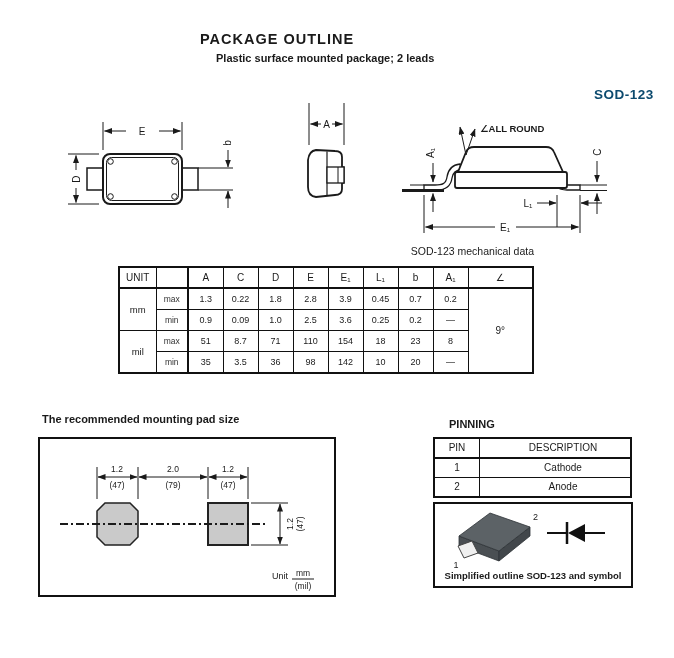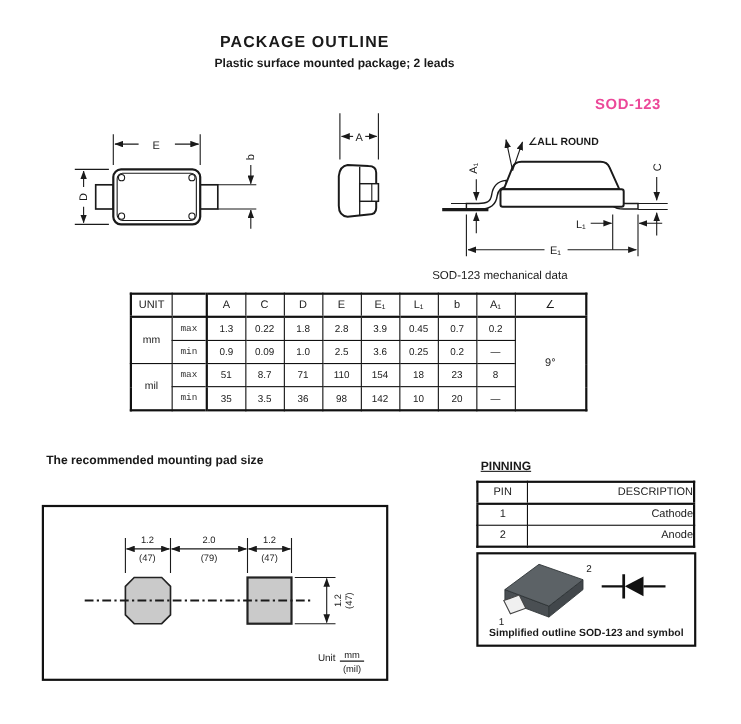--- a/index.html
+++ b/index.html
@@ -16,30 +16,30 @@
   svg .small{font-size:8.5px;}
   svg line,svg path,svg rect,svg circle,svg polygon{vector-effect:none;}
 
   
   table.mech{border-collapse:collapse;table-layout:fixed;width:414px;border:2px solid #111;}
   .mech th,.mech td{border:1px solid #111;text-align:center;padding:0;font-weight:normal;
                     font-size:9px;height:20px;line-height:1;}
   .mech tr.hdr th{height:19px;font-size:10px;border-bottom:2px solid #111;}
   .mech .cl{border-right:2px solid #111;}
   .mech .unit{font-size:9.5px;}
-  .mech .lim{font-size:8.5px;color:#333;font-family:Liberation Mono, monospace;}
+  .mech .lim{font-size:8.5px;color:#333;}
   .mech .angval{font-size:10px;}
 
   
   table.pint{border-collapse:collapse;table-layout:fixed;width:199px;border:2px solid #111;}
   .pint th,.pint td{border:1px solid #111;padding:0;font-weight:normal;font-size:10px;
                     height:18px;line-height:1;margin-left:32px;}
   .pint tr.hdr th{border-bottom:2px solid #111;}
   .pint .pincol{width:44px;text-align:center;}
-  .pint .desccol{text-align:right;padding-left:16px;}
+  .pint .desccol{text-align:center;padding-left:16px;}
 
   .padbox{border:2px solid #111;}
   .symbox{border:2px solid #111;}
   .symcapt{position:absolute;left:0;right:0;bottom:5px;text-align:center;font-size:9.5px;font-weight:bold;}
 </style>
 </head>
 <body>
 
 <div class="page">
 
@@ -48,22 +48,22 @@
       <marker id="arr-e" markerWidth="8" markerHeight="6" refX="7.5" refY="3" orient="auto">
         <path d="M0,0 L8,3 L0,6 Z" fill="#1a1a1a"></path>
       </marker>
       <marker id="arr-s" markerWidth="8" markerHeight="6" refX="7.5" refY="3" orient="auto-start-reverse">
         <path d="M0,0 L8,3 L0,6 Z" fill="#1a1a1a"></path>
       </marker>
     </defs>
   </svg>
 
   <div class="abs title" style="left:200px;top:31px;">PACKAGE OUTLINE</div>
-  <div class="abs subtitle" style="left:195px;top:52px;">Plastic surface mounted package; 2 leads</div>
-  <div class="abs pkgname" style="left:541px;top:87px;color:#ec4899;">SOD-123</div>
+  <div class="abs subtitle" style="left:216px;top:52px;">Plastic surface mounted package; 2 leads</div>
+  <div class="abs pkgname" style="left:594px;top:87px;color:#0c4a6e;">SOD-123</div>
 
   <svg class="abs" style="left:30px;top:100px;" width="230" height="135" viewBox="0 0 230 135">
     <line x1="73" y1="50" x2="73" y2="22" stroke="#1a1a1a" stroke-width="1"></line>
     <line x1="152" y1="50" x2="152" y2="22" stroke="#1a1a1a" stroke-width="1"></line>
     <line x1="96" y1="31" x2="74.5" y2="31" stroke="#1a1a1a" stroke-width="1" marker-end="url(#arr-e)"></line>
     <line x1="129" y1="31" x2="150.5" y2="31" stroke="#1a1a1a" stroke-width="1" marker-end="url(#arr-e)"></line>
     <text class="dim" x="112" y="35" text-anchor="middle">E</text>
 
     <line x1="69" y1="54" x2="38" y2="54" stroke="#1a1a1a" stroke-width="1"></line>
     <line x1="69" y1="104" x2="38" y2="104" stroke="#1a1a1a" stroke-width="1"></line>
@@ -131,21 +131,21 @@
     <text class="dim" x="128" y="92" text-anchor="middle">L₁</text>
     <line x1="137" y1="88" x2="156" y2="88" stroke="#1a1a1a" stroke-width="1" marker-end="url(#arr-e)"></line>
     <line x1="202" y1="88" x2="181" y2="88" stroke="#1a1a1a" stroke-width="1" marker-end="url(#arr-e)"></line>
 
     <line x1="24" y1="80" x2="24" y2="118" stroke="#1a1a1a" stroke-width="1"></line>
     <line x1="95" y1="112" x2="25.5" y2="112" stroke="#1a1a1a" stroke-width="1" marker-end="url(#arr-e)"></line>
     <line x1="116" y1="112" x2="178.5" y2="112" stroke="#1a1a1a" stroke-width="1" marker-end="url(#arr-e)"></line>
     <text class="dim" x="105" y="116" text-anchor="middle">E₁</text>
   </svg>
 
-  <div class="abs capt" style="left:344px;top:245px;width:172px;text-align:right;">SOD-123 mechanical data</div>
+  <div class="abs capt" style="left:362px;top:245px;width:172px;text-align:right;">SOD-123 mechanical data</div>
 
   <table class="mech abs" style="left:118px;top:266px;">
     <colgroup>
       <col style="width:37px">
         <col style="width:32px">
       <col style="width:35px">
         <col style="width:35px">
         <col style="width:35px">
         <col style="width:35px">
       <col style="width:35px">
@@ -213,21 +213,21 @@
       <td>142</td>
       <td>10</td>
       <td>20</td>
       <td>—</td>
     </tr>
   </tbody>
     </table>
 
   <div class="abs secthead" style="left:42px;top:413px;">The recommended mounting pad size</div>
 
-  <div class="abs padbox" style="left:38px;top:459px;width:294px;height:156px;padding-left:17px;">
+  <div class="abs padbox" style="left:38px;top:437px;width:294px;height:156px;">
     <svg width="294" height="156" viewBox="0 0 294 156">
 
       <line x1="57" y1="60" x2="57" y2="28" stroke="#1a1a1a" stroke-width="1"></line>
       <line x1="98" y1="60" x2="98" y2="28" stroke="#1a1a1a" stroke-width="1"></line>
       <line x1="168" y1="60" x2="168" y2="28" stroke="#1a1a1a" stroke-width="1"></line>
       <line x1="208" y1="60" x2="208" y2="28" stroke="#1a1a1a" stroke-width="1"></line>
 
       <line x1="58" y1="38" x2="97" y2="38" stroke="#1a1a1a" stroke-width="1" marker-start="url(#arr-s)" marker-end="url(#arr-e)"></line>
       <line x1="99" y1="38" x2="167" y2="38" stroke="#1a1a1a" stroke-width="1" marker-start="url(#arr-s)" marker-end="url(#arr-e)"></line>
       <line x1="169" y1="38" x2="207" y2="38" stroke="#1a1a1a" stroke-width="1" marker-start="url(#arr-s)" marker-end="url(#arr-e)"></line>
@@ -249,21 +249,21 @@
       <text class="small" x="250" y="88" text-anchor="middle" transform="rotate(-90 250 85)">1.2</text>
       <text class="small" x="260" y="88" text-anchor="middle" transform="rotate(-90 260 85)">(47)</text>
 
       <text x="232" y="140" font-size="9">Unit</text>
       <text class="small" x="263" y="137" text-anchor="middle">mm</text>
       <line x1="252" y1="140" x2="274" y2="140" stroke="#1a1a1a" stroke-width="1"></line>
       <text class="small" x="263" y="150" text-anchor="middle">(mil)</text>
     </svg>
   </div>
 
-  <div class="abs secthead" style="left:437px;top:418px;text-decoration:underline;">PINNING</div>
+  <div class="abs secthead" style="left:449px;top:418px;">PINNING</div>
 
   <table class="pint abs" style="left:433px;top:437px;">
     <tbody>
         <tr class="hdr">
       <th class="pincol">PIN</th>
       <th class="desccol">DESCRIPTION</th>
     </tr>
     <tr>
       <td class="pincol">1</td>
       <td class="desccol">Cathode</td>

